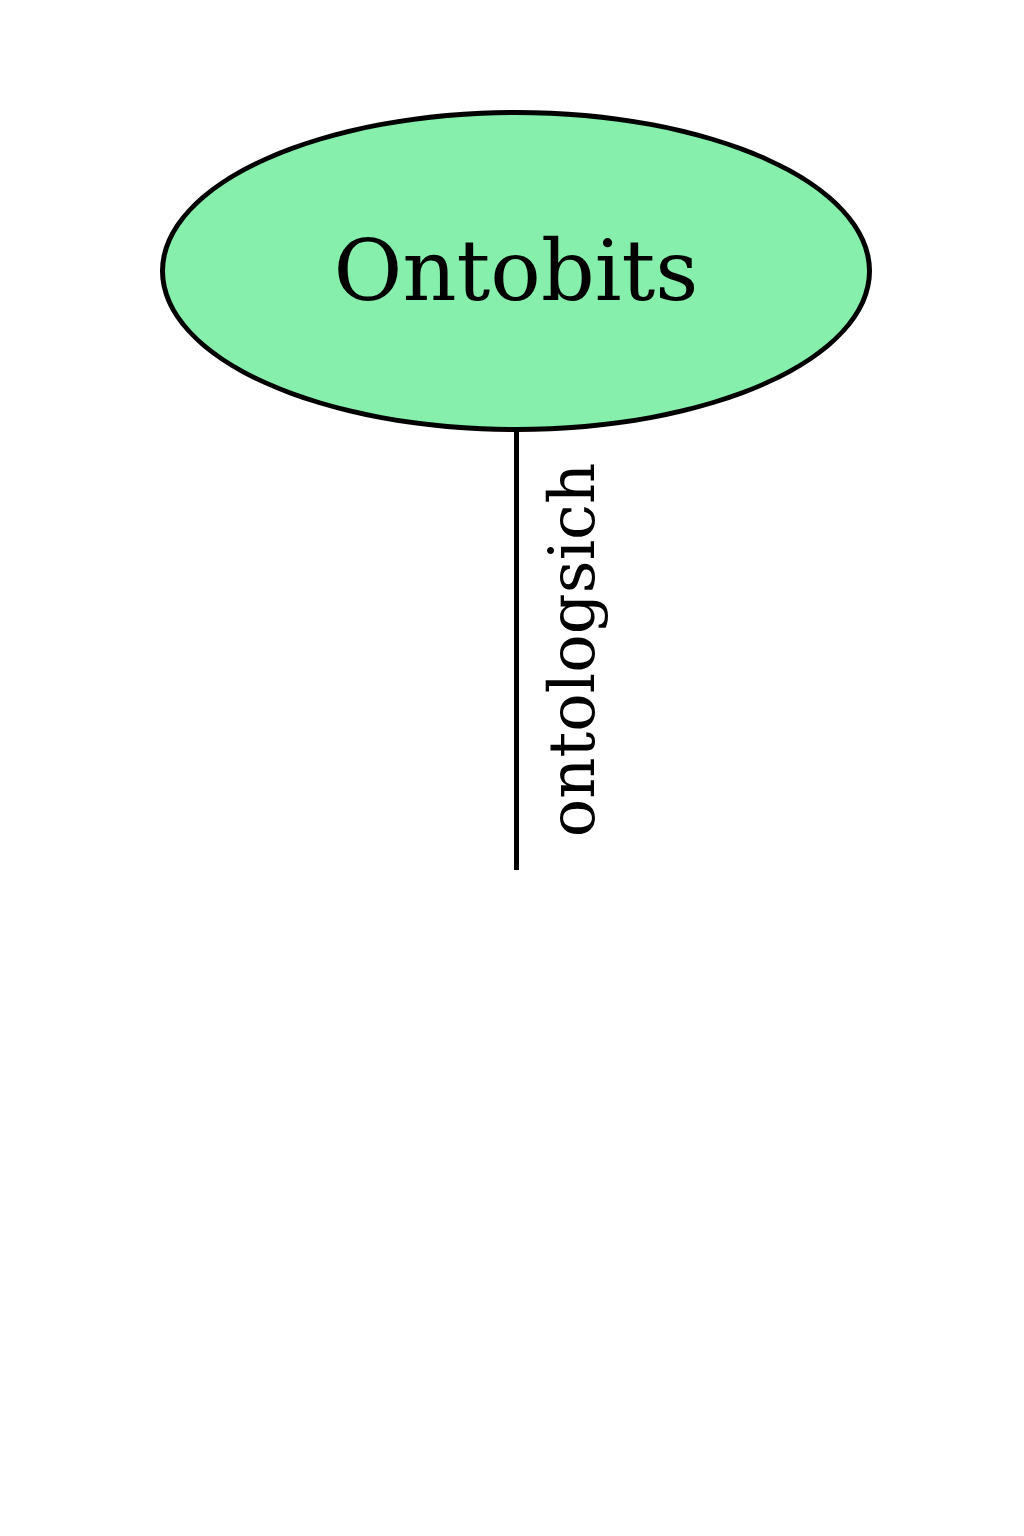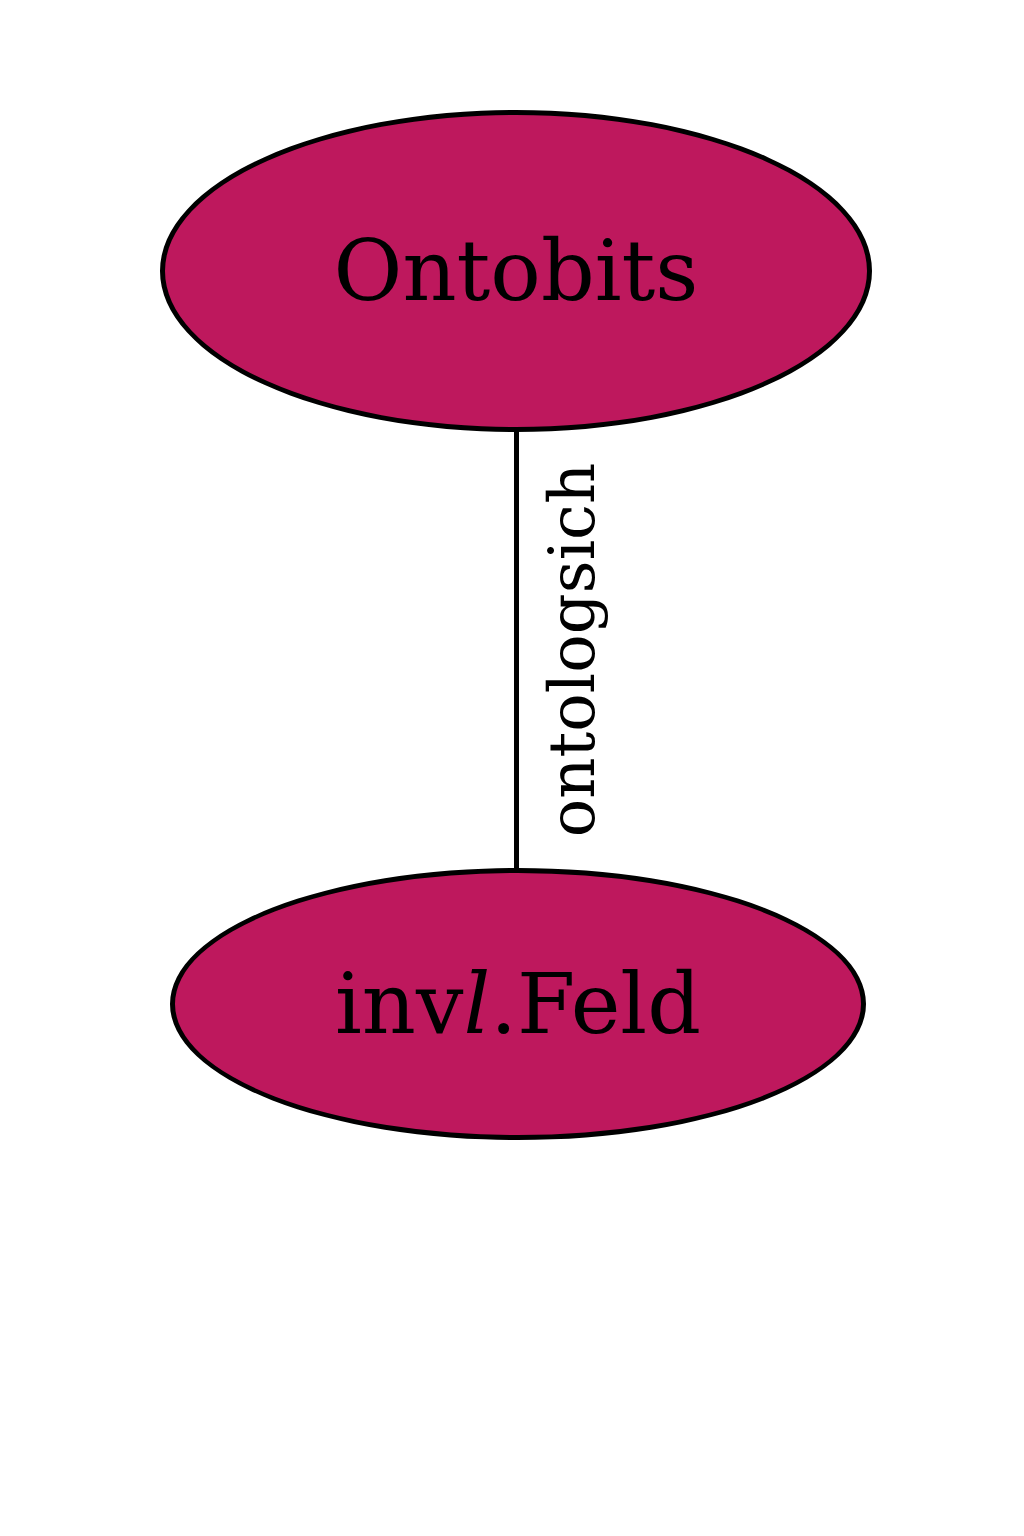--- a/index.html
+++ b/index.html
@@ -14,21 +14,21 @@
     background: #ffffff;
     font-family: "DejaVu Serif", serif;
     color: #000000;
     overflow: hidden;
   }
   .node {
     position: absolute;
     box-sizing: border-box;
     border: 5px solid #000000;
     border-radius: 50%;
-    background: #be185d;
+    background: #86efac;
     display: flex;
     align-items: center;
     justify-content: center;
   }
   .node-top {
     left: 160px;
     top: 110px;
     width: 712px;
     height: 322px;
   }
@@ -80,18 +80,15 @@
 <div class="canvas">
 
   <div class="node node-top">
     <span class="node-label">Ontobits</span>
   </div>
 
   <div class="edge-line"></div>
 
   <div class="edge-label">ontologsich</div>
 
-  <div class="node node-bottom">
-    <span class="node-label"><span>inv</span><span class="var-italic">l</span><span>.Feld</span></span>
-  </div>
 
 
 </div>
 
 </body></html>

